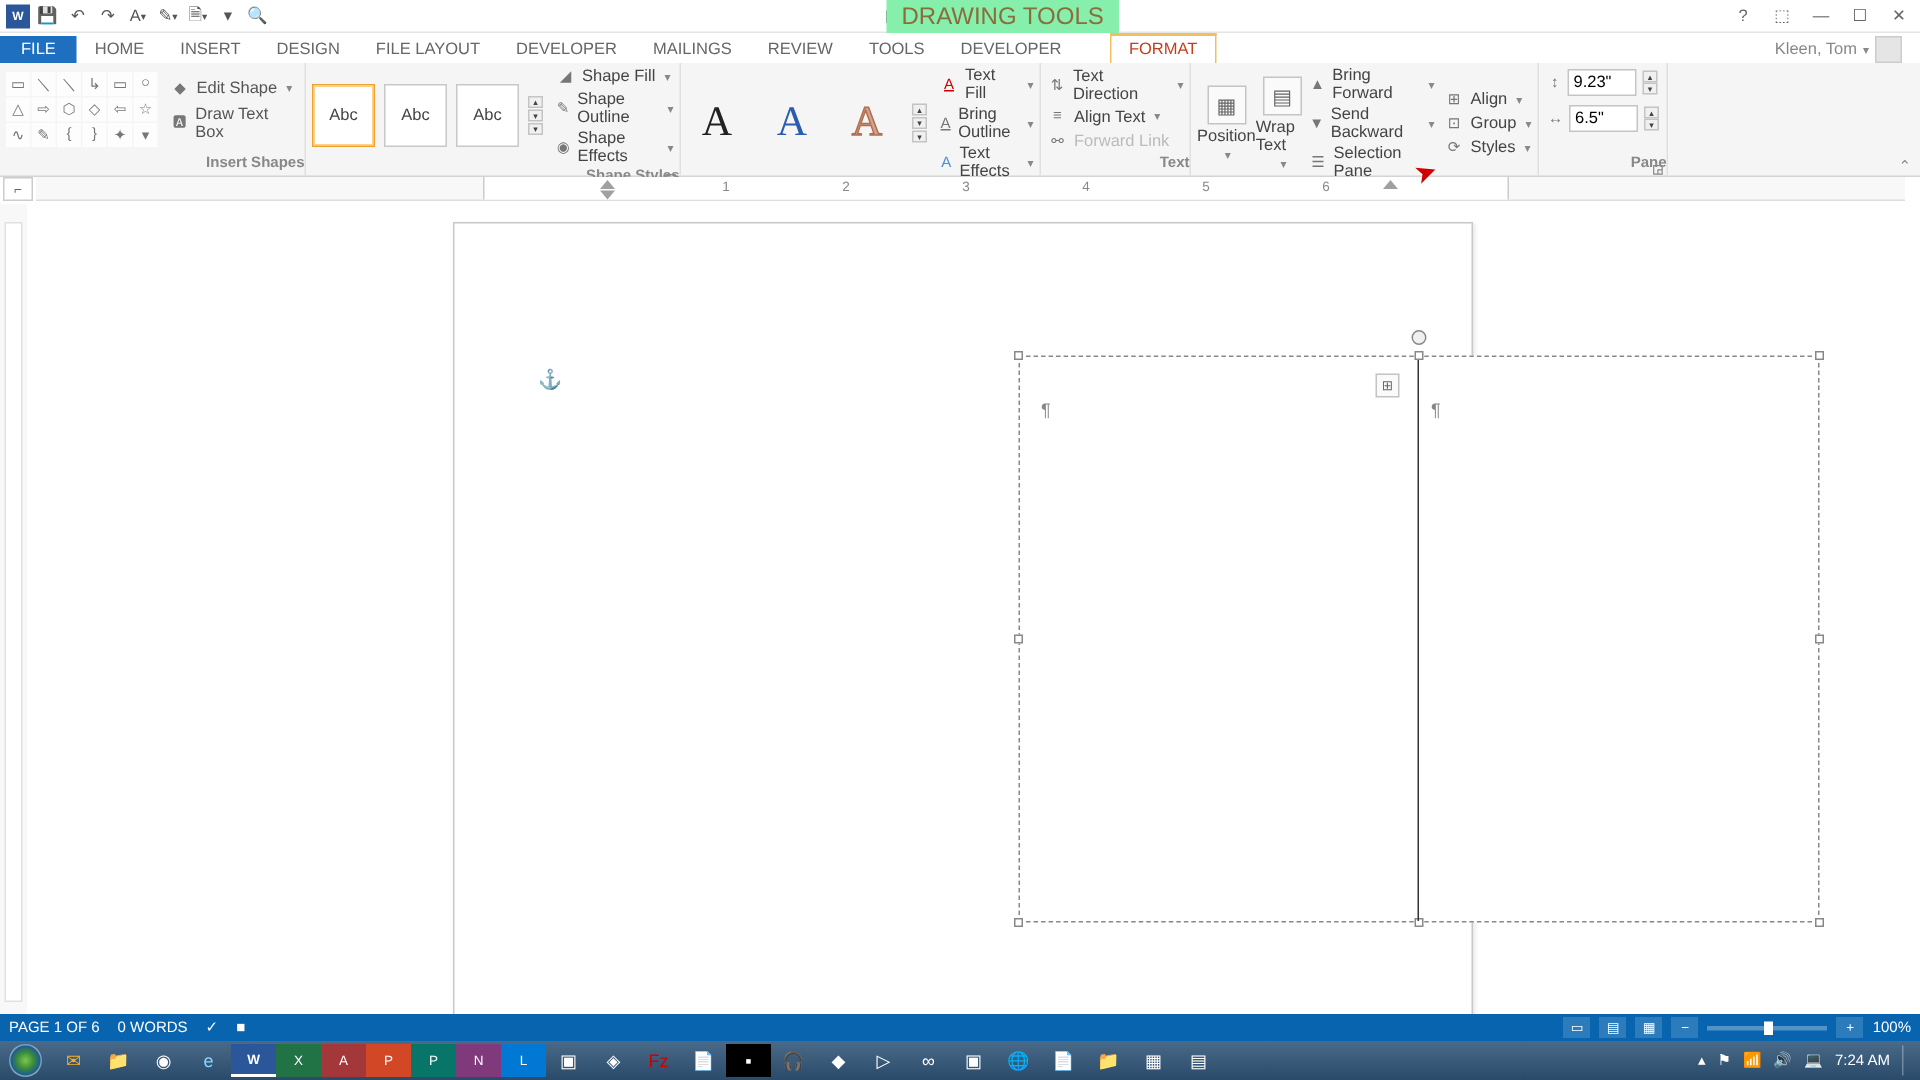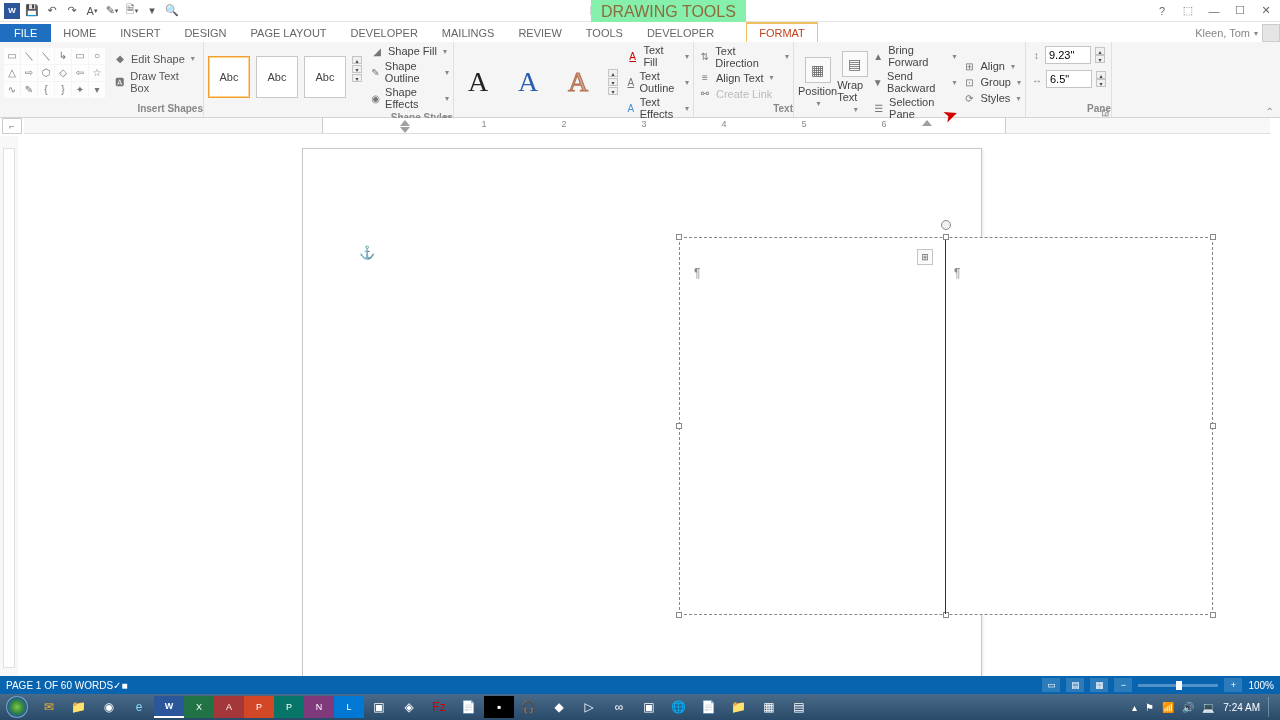--- a/index.html
+++ b/index.html
@@ -13,39 +13,39 @@
 .contextual-tab { position: absolute; left: 591px; background: #86efac; padding: 12px 10px; font-size: 16px; color: #8a6d3b; border-top: 2px solid #f0c060; }
 .title-right { margin-left: auto; display: flex; align-items: center; gap: 6px; padding-right: 4px; }
 .win-btn { width: 20px; height: 16px; display: inline-flex; align-items: center; justify-content: center; color: #666; cursor: pointer; font-size: 11px; }
 
 
 .tabs-row { height: 20px; background: #fff; display: flex; align-items: flex-end; position: relative; }
 .tab { padding: 3px 12px; font-size: 11px; color: #666; cursor: pointer; }
 .tab.file { background: #1e6fbf; color: #fff; padding: 3px 14px; }
 .tab.active { color: #c43e1c; border: 1px solid #d4d4d4; border-bottom: none; }
 .tab.format { border-color:#f0c060; border-top: 2px solid #f0c060; margin-left: 20px;}
-.user-area { margin-left: auto; display: flex; align-items: center; gap: 4px; padding-right: 0; color: #888; font-size: 11px; }
+.user-area { margin-left: auto; display: flex; align-items: center; gap: 4px; padding-right: 12px; color: #888; font-size: 11px; }
 .avatar { width: 18px; height: 18px; background: #e5e5e5; border: 1px solid #ccc; }
 
 
 .ribbon { height: 76px; background: #f5f5f5; border-bottom: 1px solid #d4d4d4; display: flex; position: relative; }
 .group { border-right: 1px solid #e0e0e0; display: flex; flex-direction: column; justify-content: space-between; }
 .group-body { flex: 1; display: flex; align-items: center; padding: 2px 4px; }
 .group-label { height: 14px; text-align: right; font-size: 10px; color: #888; position: relative; font-weight: bold; }
 .group-dialog { position: absolute; right: 2px; bottom: 0; font-size: 8px; color: #888; cursor: pointer; }
 
 
 .shapes-grid { display: grid; grid-template-columns: repeat(6, 16px); grid-template-rows: repeat(3, 16px); gap: 1px; }
 .shape-sw { width: 16px; height: 16px; display: flex; align-items: center; justify-content: center; font-size: 10px; color: #777; cursor: pointer; background:#fdfdfd; }
 .shapes-side { display: flex; flex-direction: column; gap: 2px; margin-left: 6px; }
 .side-btn { display: flex; align-items: center; gap: 4px; font-size: 11px; color: #555; cursor: pointer; padding: 1px 2px; }
 .small-icon { width: 14px; height: 14px; display: inline-flex; align-items: center; justify-content: center; font-size: 10px; color: #777; }
 
 
-.style-thumbs { display: flex; gap: 6px; align-items: flex-start; }
+.style-thumbs { display: flex; gap: 6px; align-items: center; }
 .style-thumb { width: 42px; height: 42px; border: 1px solid #c8c8c8; background: #fff; display: flex; align-items: center; justify-content: center; font-size: 11px; color: #444; cursor: pointer; }
 .style-thumb.sel { border: 1px solid #f0a030; box-shadow: 0 0 0 1px #ffd28a inset; }
 .style-side { display: flex; flex-direction: column; gap: 2px; margin-left: 8px; }
 .side-row { display: flex; align-items: center; gap: 4px; font-size: 11px; cursor: pointer; }
 .drop-caret { font-size: 8px; color: #888; margin-left: 2px; }
 
 
 .wa-thumbs { display: flex; gap: 10px; align-items: center; }
 .wa-thumb { width: 40px; height: 40px; display: flex; align-items: center; justify-content: center; font-family: "Times New Roman", serif; font-size: 28px; cursor: pointer; }
 .wa1 { color: #222; }
@@ -90,21 +90,21 @@
 .rotate-handle { position: absolute; left: 50%; top: -18px; margin-left: -5px; width: 10px; height: 10px; border: 1px solid #888; border-radius: 50%; background: #f0f0f0; cursor: pointer; }
 .col-divider { position: absolute; left: 265px; top: 2px; width: 1px; height: 374px; background: #333; }
 .pilcrow { position: absolute; font-size: 12px; color: #888; }
 .anchor-icon { position: absolute; left: 358px; top: 96px; font-size: 13px; color: #7a7a9a; }
 .layout-badge { position: absolute; left: 916px; top: 100px; width: 16px; height: 16px; border: 1px solid #c4c4c4; background: #fafafa; display: flex; align-items: center; justify-content: center; font-size: 9px; color: #666; cursor:pointer; }
 
 .cursor-arrow { position: absolute; left: 943px; top: 104px; font-size: 18px; color: #d00000; transform: rotate(-20deg); pointer-events: none; z-index: 100; text-shadow: 0 0 1px #fff; }
 
 
 .statusbar { position: absolute; bottom: 26px; left: 0; right: 0; height: 18px; background: #0864ae; color: #fff; display: flex; align-items: center; font-size: 10px; padding: 0 6px; }
-.status-left { display: flex; gap: 0; align-items: center; }
+.status-left { display: flex; gap: 12px; align-items: center; }
 .status-right { margin-left: auto; display: flex; gap: 6px; align-items: center; }
 .view-btn { width: 18px; height: 14px; background: rgba(255,255,255,0.15); display: inline-flex; align-items: center; justify-content: center; cursor: pointer; font-size: 9px; }
 .zoom-slider { width: 80px; height: 3px; background: rgba(255,255,255,0.3); position: relative; }
 .zoom-thumb { position: absolute; left: 38px; top: -3px; width: 6px; height: 9px; background: #fff; }
 
 
 .taskbar { position: absolute; bottom: 0; left: 0; right: 0; height: 26px; background: linear-gradient(#4a6a8a, #2a4a6a); display: flex; align-items: center; }
 .start-orb { width: 34px; height: 26px; display: flex; align-items: center; justify-content: center; }
 .start-circle { width: 22px; height: 22px; border-radius: 50%; background: radial-gradient(circle, #7ec850 0%, #3a8a3a 40%, #1a5a9a 70%, #f0b030 100%); border: 1px solid rgba(255,255,255,0.4); }
 .task-icon { width: 30px; height: 22px; display: inline-flex; align-items: center; justify-content: center; color: #fff; font-size: 12px; cursor: pointer; }
@@ -135,21 +135,21 @@
     <span class="win-btn">☐</span>
     <span class="win-btn">✕</span>
   </div>
 </div>
 
 <div class="tabs-row">
   <div class="tab file">FILE</div>
   <div class="tab">HOME</div>
   <div class="tab">INSERT</div>
   <div class="tab">DESIGN</div>
-  <div class="tab">PAGE LAYOUT</div>
+  <div class="tab">FILE LAYOUT</div>
   <div class="tab">DEVELOPER</div>
   <div class="tab">MAILINGS</div>
   <div class="tab">REVIEW</div>
   <div class="tab">TOOLS</div>
   <div class="tab">DEVELOPER</div>
   <div class="tab active format">FORMAT</div>
   <div class="user-area">
     <span>Kleen, Tom</span>
     <span style="font-size:8px">▾</span>
     <div class="avatar"></div>
@@ -241,21 +241,21 @@
         </div>
       </div>
       <div class="style-side">
         <div class="side-row">
             <span class="small-icon" style="text-decoration:underline;color:#c00;">A</span>
             <span>Text Fill</span>
             <span class="drop-caret">▾</span>
           </div>
         <div class="side-row">
             <span class="small-icon" style="text-decoration:underline;">A</span>
-            <span>Text Outline</span>
+            <span>Bring Outline</span>
             <span class="drop-caret">▾</span>
           </div>
         <div class="side-row">
             <span class="small-icon" style="color:#4a90d9;">A</span>
             <span>Text Effects</span>
             <span class="drop-caret">▾</span>
           </div>
       </div>
     </div>
     <div class="group-label"><span>WordArt Styles</span><span class="group-dialog">◲</span></div>
@@ -269,21 +269,21 @@
             <span>Text Direction</span>
             <span class="drop-caret">▾</span>
           </div>
         <div class="side-row">
             <span class="small-icon">≡</span>
             <span>Align Text</span>
             <span class="drop-caret">▾</span>
           </div>
         <div class="side-row disabled">
             <span class="small-icon">⚯</span>
-            <span>Create Link</span>
+            <span>Forward Link</span>
           </div>
       </div>
     </div>
     <div class="group-label">Text</div>
   </div>
 
   <div class="group" style="width:232px">
     <div class="group-body">
       <div class="big-btn">
         <div class="big-icon">▦</div>

